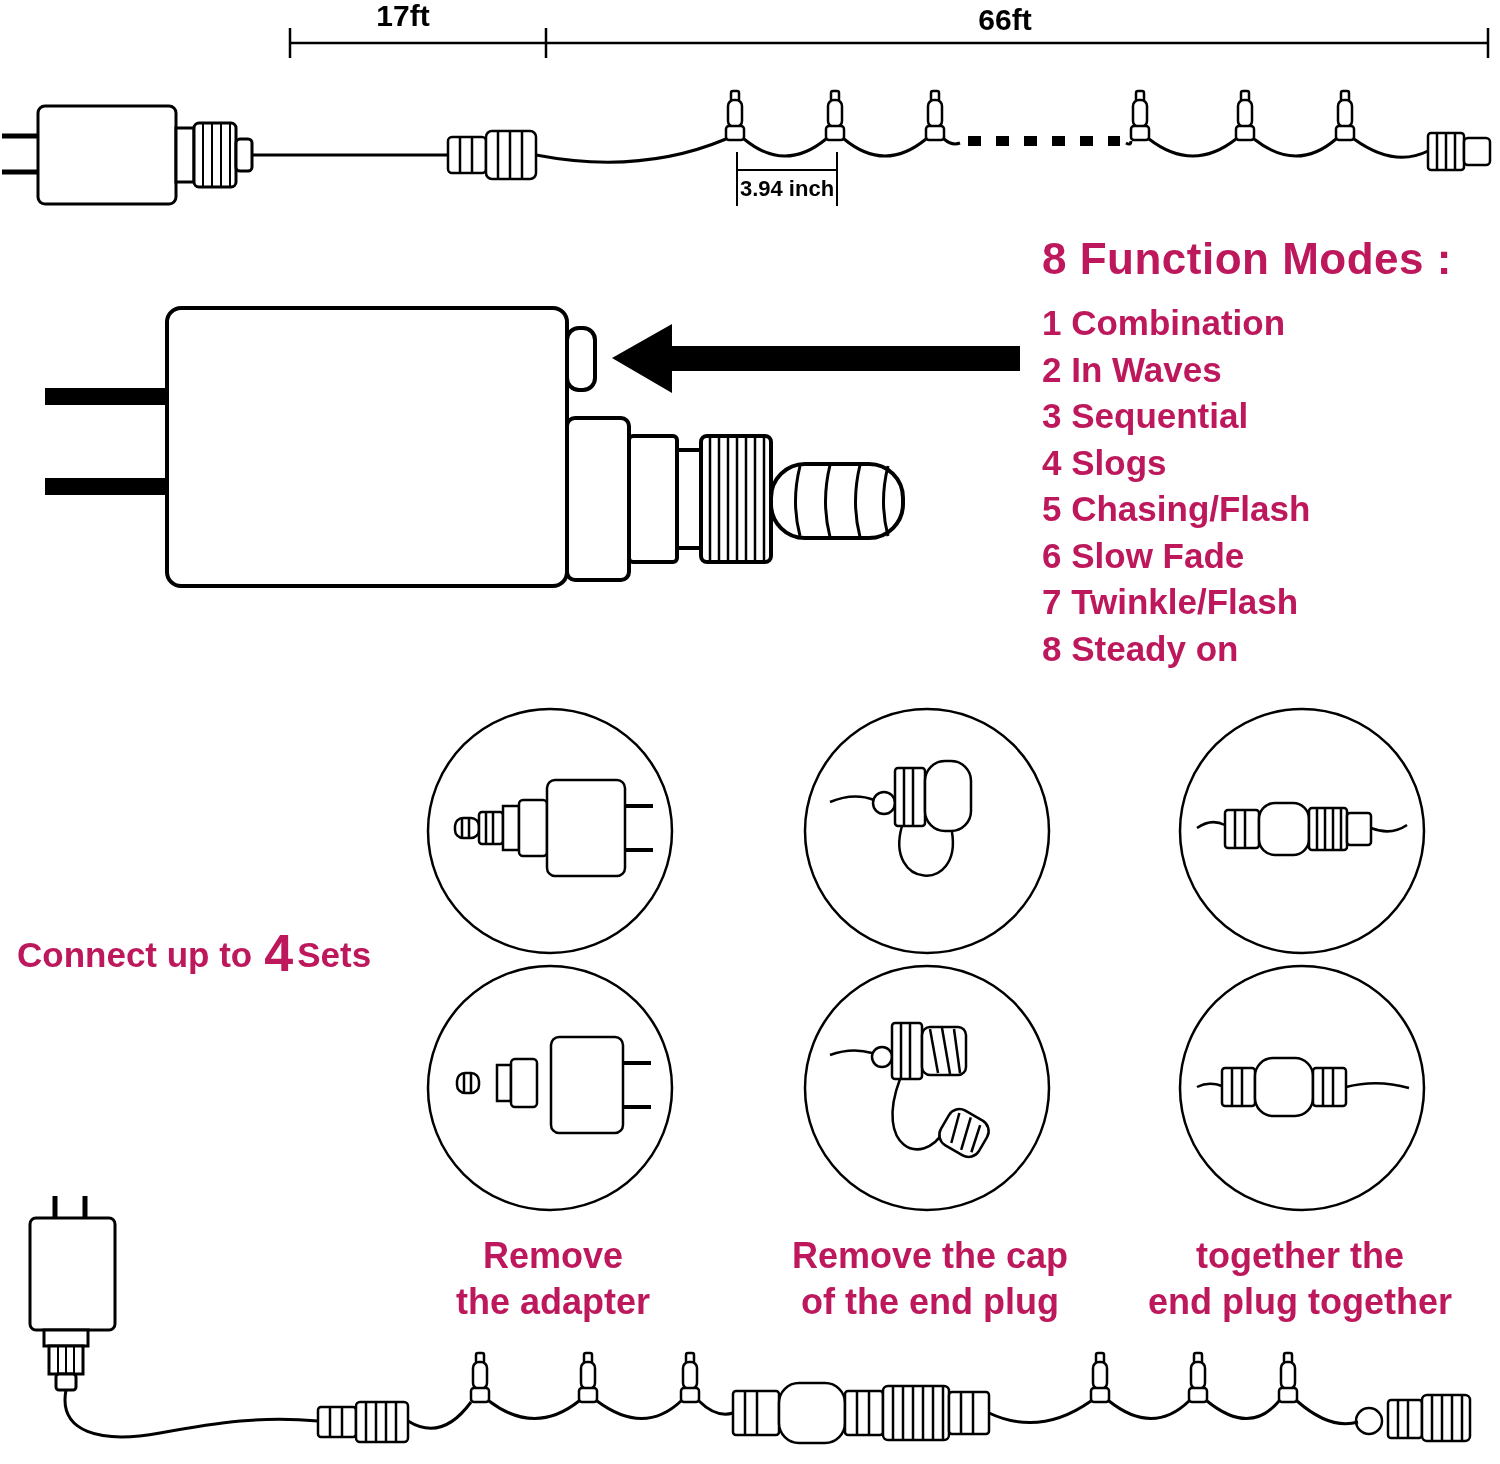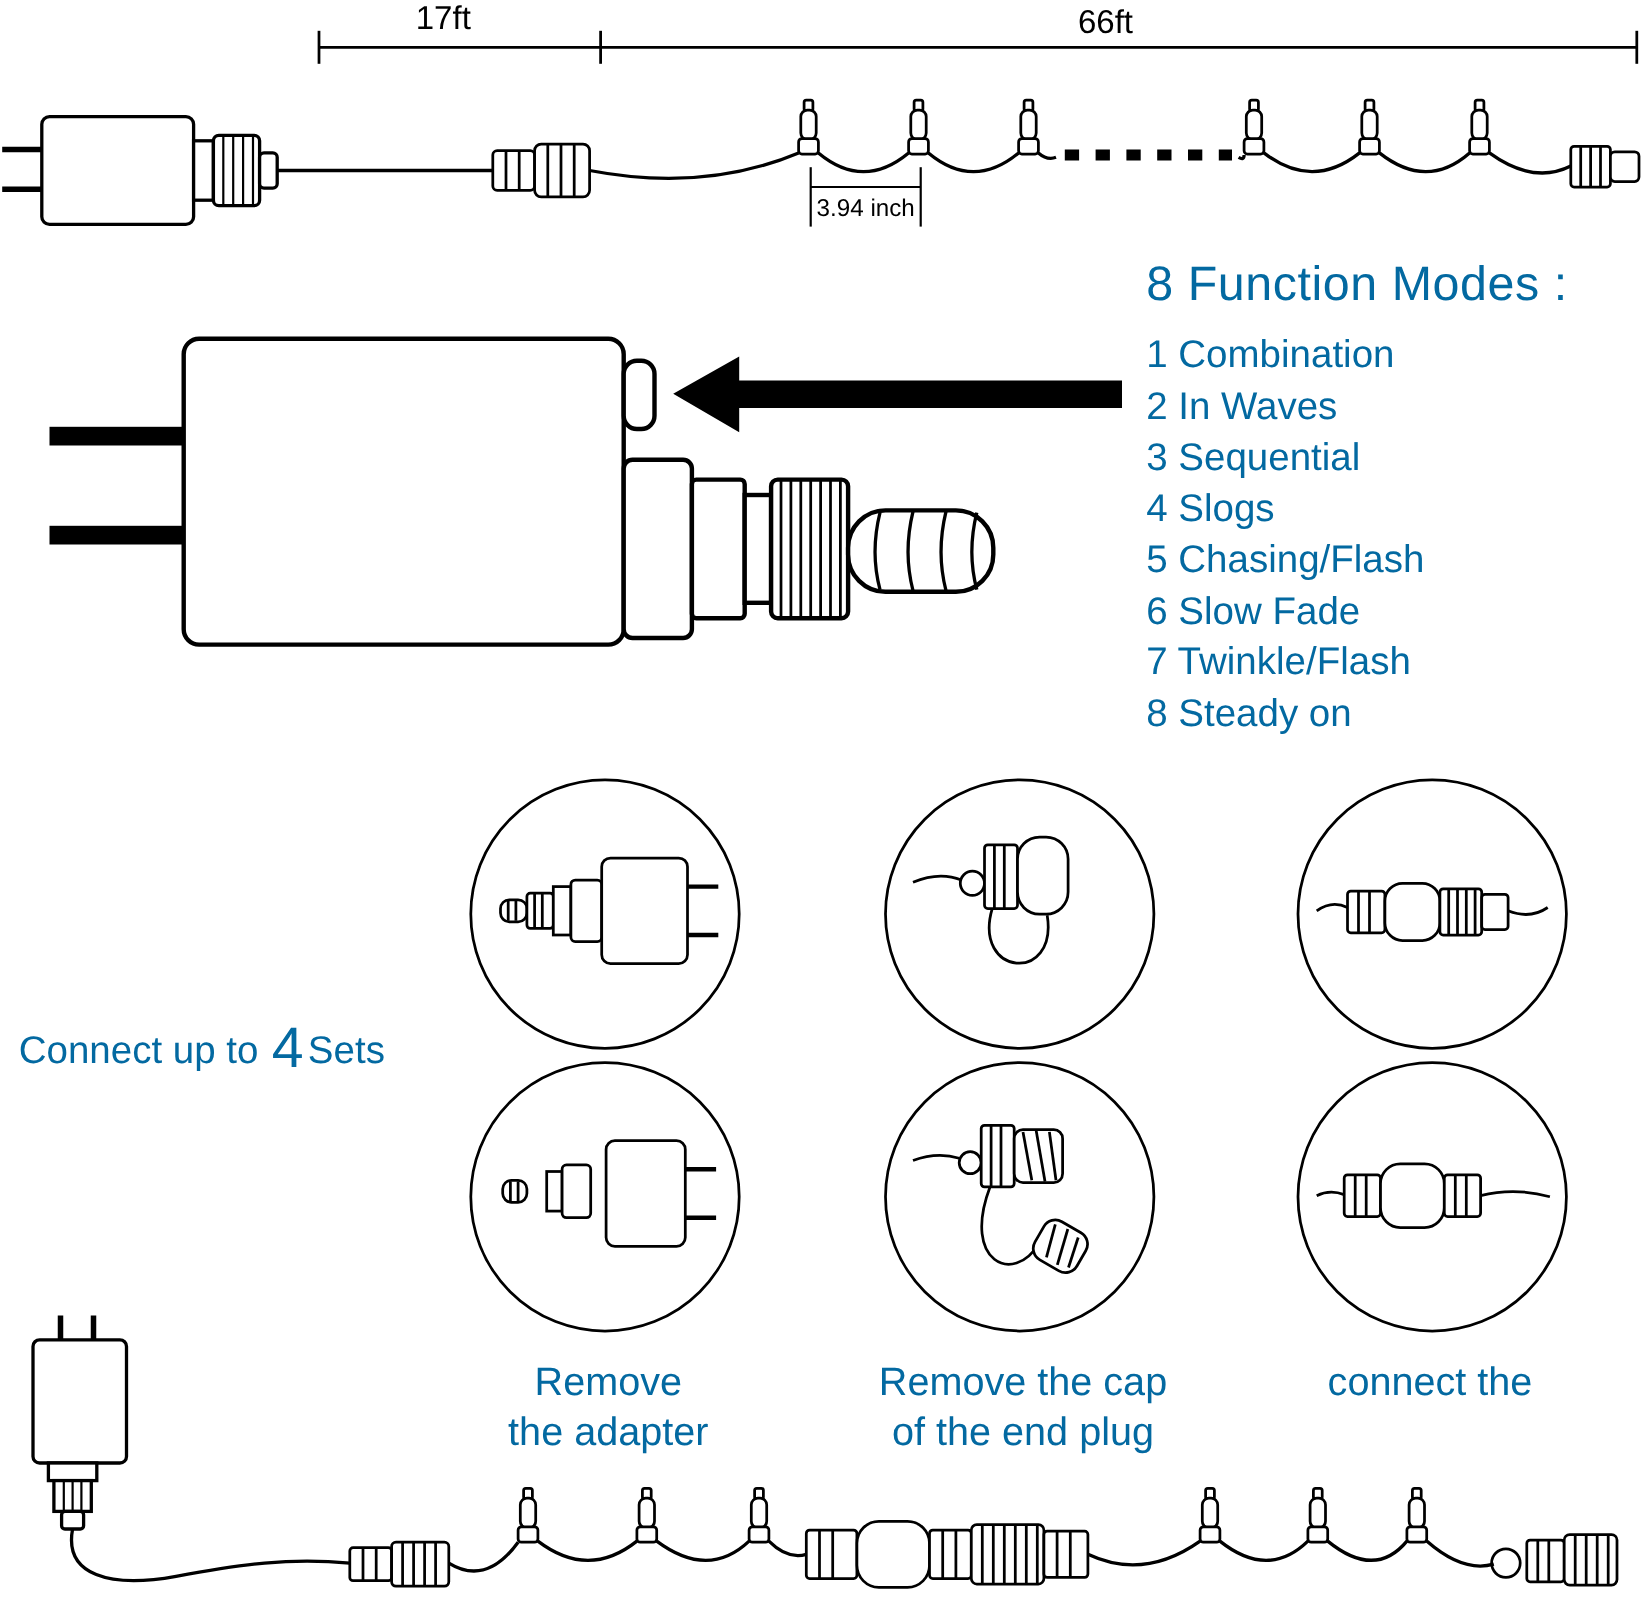--- a/index.html
+++ b/index.html
@@ -1,21 +1,22 @@
 <!DOCTYPE html>
 <html><head>
 <meta charset="utf-8">
 <style>
   * { margin:0; padding:0; box-sizing:border-box; }
   html,body { background:#ffffff; }
   #canvas {
     position:relative; width:1500px; height:1464px;
-    background:#ffffff; color:#0369a1;
+    background:#ffffff; color:#be185d;
     font-family:"Liberation Sans", sans-serif;
     overflow:hidden;
+    font-weight:bold;
   }
   svg { display:block; }
   svg text { font-family:"Liberation Sans", sans-serif; fill:#000; }
   .abs { position:absolute; }
 
   #modes { position:absolute; left:1042px; top:234px; width:460px; }
   .modes-title { font-size:44px; margin-bottom:16px; letter-spacing:0.5px; }
   .mode-item { font-size:35px; line-height:46.5px; }
 
   #connect { position:absolute; left:17px; top:923px; font-size:35px; white-space:nowrap; }
@@ -259,21 +260,22 @@
 
   <div id="caption-2" class="caption">
     <div>Remove the cap</div>
     <div>of the end plug</div>
   </div>
   <div id="caption-1" class="caption">
     <div>Remove</div>
     <div>the adapter</div>
   </div>
   <div id="caption-3" class="caption">
-    <div>connect the</div>
+    <div>together the</div>
+    <div>end plug together</div>
   </div>
 
   <svg class="abs" style="left:0;top:1190px" width="1500" height="274" viewBox="0 0 1500 274">
 
     <g stroke="#000" fill="#fff" stroke-width="3">
       <line x1="55" y1="6" x2="55" y2="28" stroke-width="5"></line>
       <line x1="85" y1="6" x2="85" y2="28" stroke-width="5"></line>
       <rect x="30" y="28" width="85" height="112" rx="6"></rect>
       <rect x="44" y="140" width="44" height="16"></rect>
       <rect x="49" y="156" width="34" height="28"></rect>

